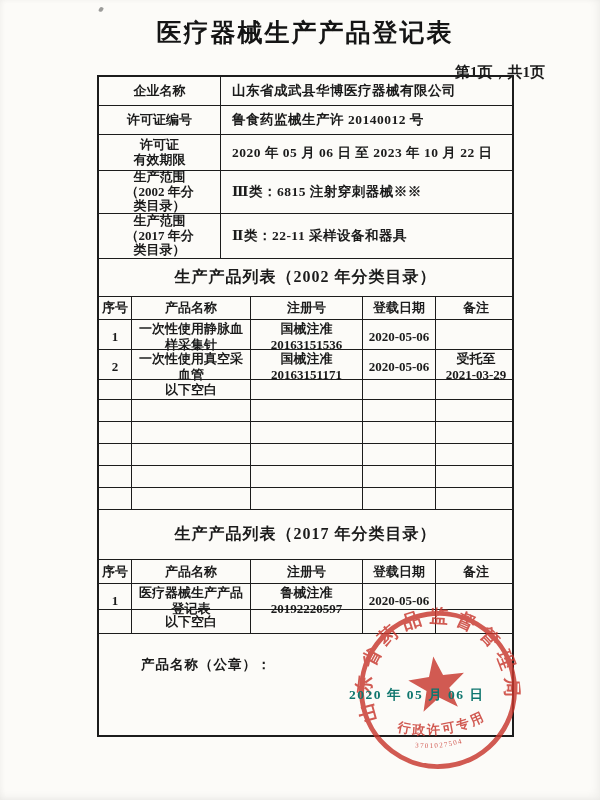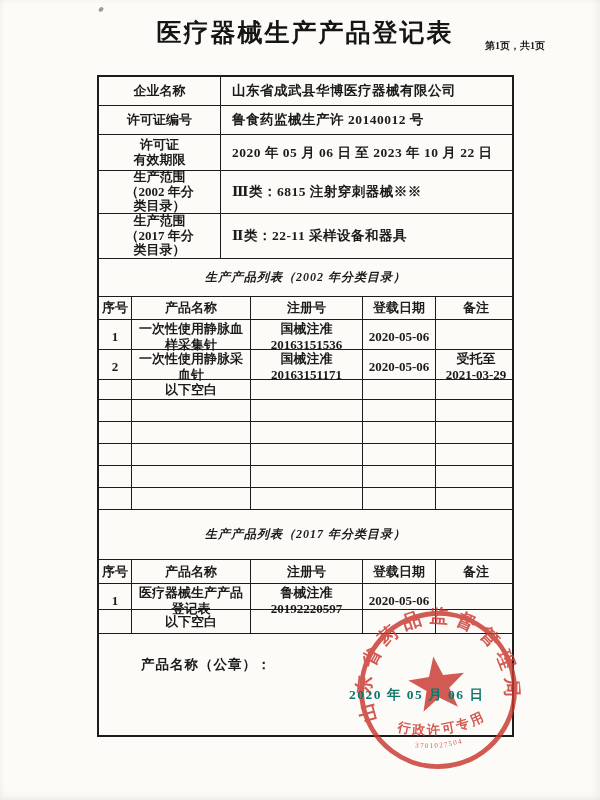--- a/index.html
+++ b/index.html
@@ -17,23 +17,23 @@
     color: #1b1b1b;
     padding-left: 44px;
   }
   .doc-title {
     position: absolute; top: 16px; left: 0; width: 610px;
     text-align: center;
     font-size: 25px; font-weight: 700; letter-spacing: 2px;
     color: #151515;
   }
   .page-info {
-    position: absolute; top: 39px; left: 0; width: 545px;
+    position: absolute; top: 63px; left: 0; width: 545px;
     text-align: right;
-    font-size: 10px; font-weight: 700;
+    font-size: 15px; font-weight: 700;
   }
   .form {
     position: absolute; left: 97px; top: 75px;
     width: 417px; height: 662px;
     border: 2px solid #1c1c1c;
     display: flex; flex-direction: column;
     background: transparent;
   }
   .row { border-bottom: 1.5px solid #1c1c1c; flex: none; }
   .irow { display: flex; }
@@ -43,21 +43,21 @@
     text-align: center; font-size: 13px; font-weight: 700;
     white-space: pre-line; line-height: 1.15;
   }
   .ivalue {
     flex: 1; display: flex; align-items: center;
     padding-left: 11px; font-size: 13.5px; font-weight: 700;
     letter-spacing: 0.5px;
   }
   .section-title {
     display: flex; align-items: center; justify-content: center;
-    font-size: 12px; font-weight: 700; letter-spacing: 1px; font-style: italic;
+    font-size: 16px; font-weight: 700; letter-spacing: 1px;
   }
   .prow { display: grid; grid-template-columns: 33px 119px 112px 73px 80px; }
   .pc {
     border-right: 1.5px solid #1c1c1c;
     display: flex; align-items: center; justify-content: center;
     text-align: center; font-size: 13px; font-weight: 700;
     white-space: pre-line; line-height: 1.2; padding: 1px 2px;
   }
   .pc:last-child { border-right: none; }
   .hdr .pc { font-size: 13px; }
@@ -142,21 +142,21 @@
     <div class="row prow" style="height:30px">
       <div class="pc">1</div>
       <div class="pc">一次性使用静脉血样采集针</div>
       <div class="pc">国械注准
 20163151536</div>
       <div class="pc">2020-05-06</div>
       <div class="pc"></div>
     </div>
     <div class="row prow" style="height:30px">
       <div class="pc">2</div>
-      <div class="pc">一次性使用静脉采血针</div>
+      <div class="pc">一次性使用真空采血管</div>
       <div class="pc">国械注准
 20163151171</div>
       <div class="pc">2020-05-06</div>
       <div class="pc">受托至
 2021-03-29</div>
     </div>
     <div class="row prow" style="height:20px">
       <div class="pc"></div>
       <div class="pc">以下空白</div>
       <div class="pc"></div>

